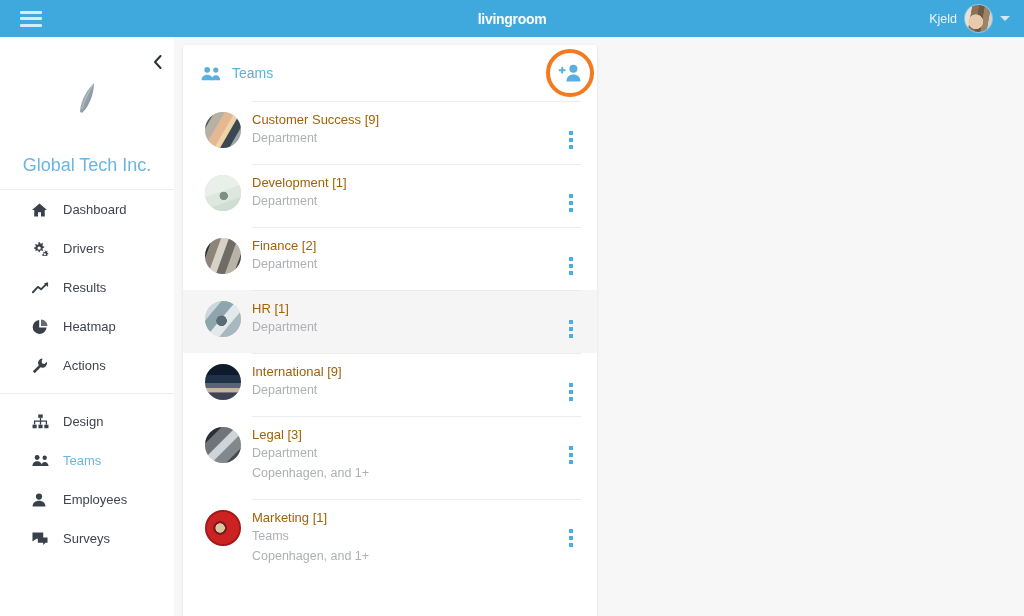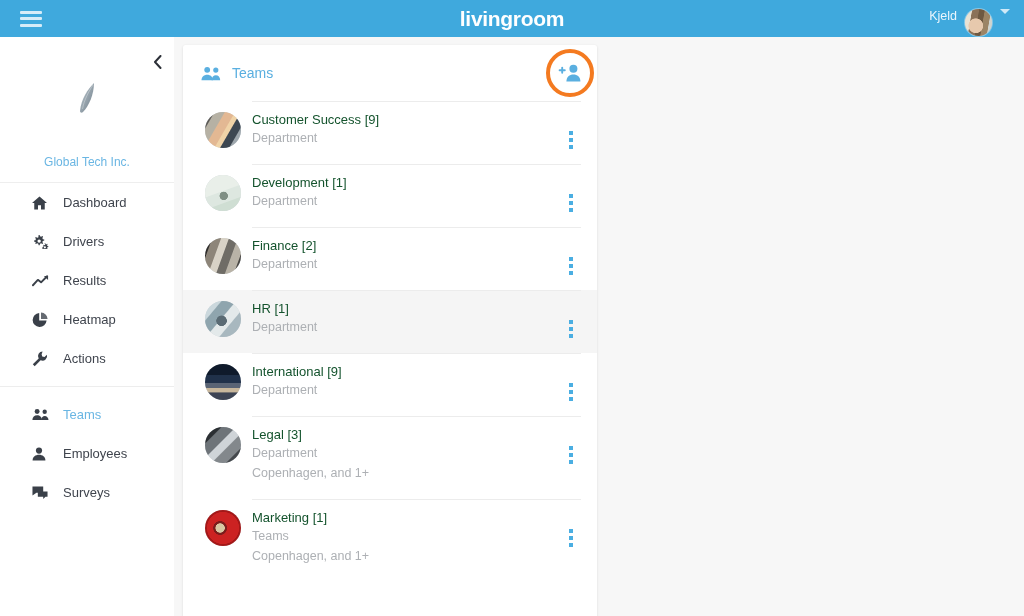--- a/index.html
+++ b/index.html
@@ -30,27 +30,27 @@
     display: block; height: 3px; width: 100%;
     background: #d6ecf8; border-radius: 1px;
   }
   .brand {
     position: absolute; left: 0; right: 0; top: 0; height: 37px;
     display: flex; align-items: center; justify-content: center;
     pointer-events: none;
   }
   .brand-text {
     color: #ffffff;
-    font-size: 21px;
+    font-size: 14px;
     font-weight: bold;
     letter-spacing: -0.3px;
   }
   .user-area {
     position: absolute; right: 8px; top: 0; height: 37px;
-    display: flex; align-items: flex-start; gap: 8px; margin-top: 9px;
+    display: flex; align-items: center; gap: 8px;
   }
   .user-name {
     color: #eaf6fd; font-size: 12.5px;
   }
   .avatar-top {
     width: 27px; height: 27px; border-radius: 50%;
     overflow: hidden; position: relative;
     background: #b9c9cf;
     box-shadow: 0 0 0 1px rgba(255,255,255,.35);
   }
@@ -87,21 +87,21 @@
     border-bottom: 1px solid #eeeeee;
     padding-bottom: 13px;
   }
   .org-logo {
     width: 100%; height: 34px;
     display: flex; align-items: center; justify-content: center;
     margin-bottom: 8px;
   }
   .swoosh { display: block; }
   .org-name {
-    font-size: 12px; color: #6ab6e3; margin-top: 40px;
+    font-size: 18px; color: #6ab6e3; margin-top: 40px;
   }
   .nav { padding-top: 0; }
   .nav-item {
     display: flex; align-items: center;
     height: 39px;
     padding-left: 32px;
     cursor: pointer;
     box-sizing: border-box;
   }
   .nav-item .nav-icon {
@@ -176,21 +176,21 @@
   .row-body {
     flex: 1;
     margin-left: 11px;
     border-top: 1px solid #ececec;
     padding: 9px 0 16px 0;
     min-height: 56px;
     box-sizing: border-box;
   }
   .row:first-of-type .row-body { }
   .row-title {
-    font-size: 13px; color: #14532d;
+    font-size: 13px; color: #a16207;
     line-height: 17px;
   }
   .row-sub {
     font-size: 12.5px; color: #adb0b4;
     line-height: 20px;
   }
   .kebab {
     position: absolute; right: 19px; top: 30px;
     width: 14px; height: 18px;
     display: flex; flex-direction: column; align-items: center;
@@ -316,20 +316,32 @@
           <svg width="16" height="16" viewBox="0 0 16 16">
             <path d="M10.6 0.4 a4.6 4.6 0 0 0 -3.9 7 l-5.9 5.9 1.9 1.9 5.9-5.9 a4.6 4.6 0 0 0 6.3-5.6 l-2.4 2.4 -2.3-.6 -.6-2.3 z" fill="#3a4049"></path>
           </svg>
         </span>
         <span class="nav-label">Actions</span>
       </div>
 
       <div class="nav-group-sep"></div>
 
 
+      <div class="nav-item">
+        <span class="nav-icon">
+          <svg width="17" height="15" viewBox="0 0 18 16">
+            <rect x="6.6" y="0.5" width="4.8" height="3.6" fill="#3a4049"></rect>
+            <rect x="0.5" y="11.4" width="4.4" height="3.8" fill="#3a4049"></rect>
+            <rect x="6.8" y="11.4" width="4.4" height="3.8" fill="#3a4049"></rect>
+            <rect x="13.1" y="11.4" width="4.4" height="3.8" fill="#3a4049"></rect>
+            <path d="M9 4.2 V7.6 M2.7 11.2 V7.6 H15.3 V11.2 M9 7.6 V11.2" stroke="#3a4049" stroke-width="1.4" fill="none"></path>
+          </svg>
+        </span>
+        <span class="nav-label">Design</span>
+      </div>
 
       <div class="nav-item active">
         <span class="nav-icon">
           <svg width="18" height="13" viewBox="0 0 19 13">
             <circle cx="5.4" cy="3.3" r="2.6" fill="#3a4049"></circle>
             <circle cx="13.4" cy="3.6" r="2.3" fill="#3a4049"></circle>
             <path d="M0.4 12.4 c0-3 2.2-5 5-5 s5 2 5 5 z" fill="#3a4049"></path>
             <path d="M9.6 12.4 c0-2.6 1.8-4.4 3.9-4.4 s3.9 1.8 3.9 4.4 z" fill="#3a4049"></path>
           </svg>
         </span>

